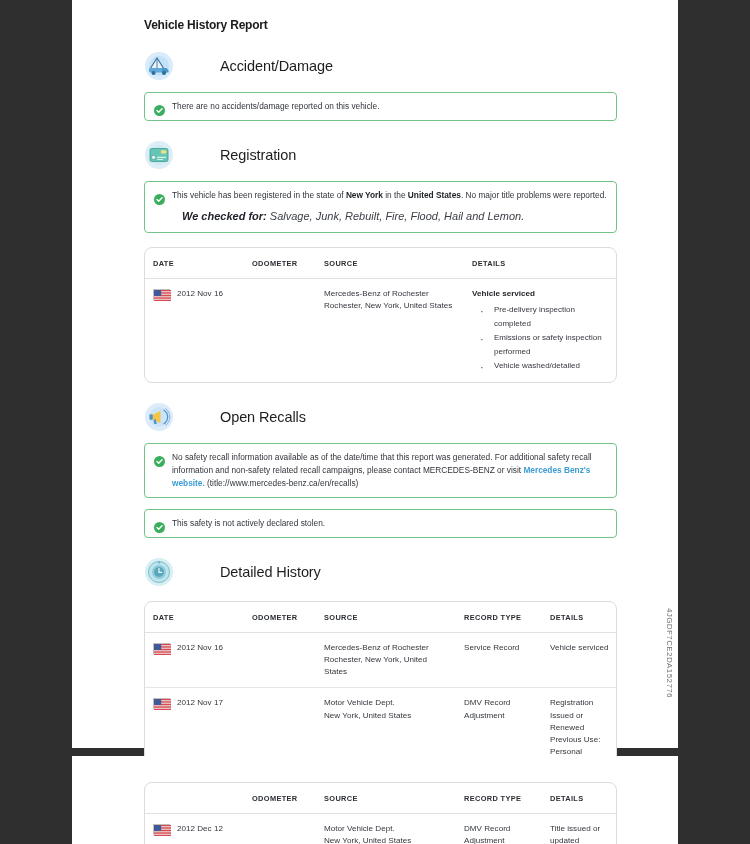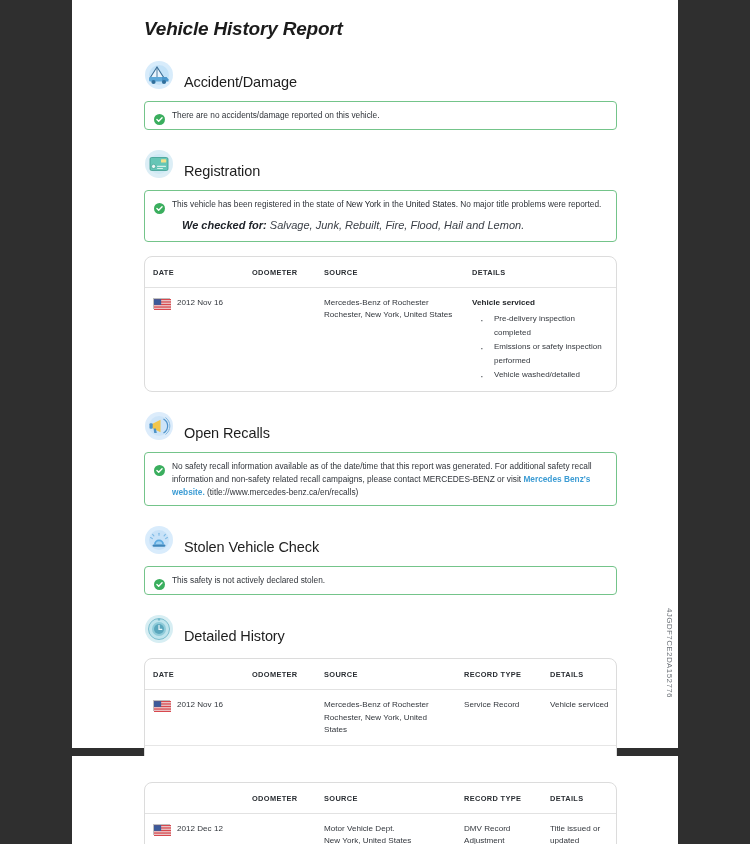--- a/index.html
+++ b/index.html
@@ -22,36 +22,36 @@
     left: 72px;
     width: 606px;
     background: #ffffff;
   }
   .page-1 { top: 0; height: 748px; }
   .page-2 { top: 756px; height: 90px; }
 
   .page-inner { padding: 0 17px; position: relative; height: 100%; }
 
   .report-title {
-    font-size: 19px;
+    font-size: 12px;
     font-weight: bold;
     color: #1b1b1b;
     letter-spacing: -0.2px;
     margin: 0;
     padding: 18px 0 0 55px;
     line-height: 1.2;
-    font-style: italic;
   }
 
   
   .section-head {
     display: flex;
-    align-items: flex-end;
+    align-items: center;
     padding-left: 55px;
     margin-top: 19px;
+    gap: 36px;
   }
   .sec-icon {
     width: 30px; height: 30px;
     flex: 0 0 30px;
     border-radius: 50%;
     display: flex; align-items: center; justify-content: center;
     margin-right: 10px;
   }
   .sec-icon svg { display: block; }
   .sec-title {
@@ -76,21 +76,21 @@
     flex: 0 0 11px;
     width: 11px; height: 11px;
     margin-top: 2px;
     margin-right: 7px;
   }
   .alert-body {
     font-size: 8.3px;
     color: #30343a;
     line-height: 1.55;
   }
-  .alert-body b { font-weight: normal; color: #20242a; }
+  .alert-body b { font-weight: bold; color: #20242a; }
   .alert-sub {
     margin-top: 6px;
     padding-left: 10px;
     font-size: 11px;
     font-style: italic;
     color: #3a3f46;
   }
   .alert-sub b { font-style: italic; font-weight: bold; }
   .link { color: #3c9cd4; font-weight: bold; text-decoration: none; }
 
@@ -298,39 +298,20 @@
       <div class="alert">
         <span class="check-icon">
           <svg width="11" height="11" viewBox="0 0 12 12">
             <circle cx="6" cy="6" r="6" fill="#3aae5e"></circle>
             <path d="M3.2 6.1 L5.1 8 L8.8 4.2" stroke="#fff" stroke-width="1.5" fill="none" stroke-linecap="round" stroke-linejoin="round"></path>
           </svg>
         </span>
         <div class="alert-body"><span>No safety recall information available as of the date/time that this report was generated. For additional safety recall information and non-safety related recall campaigns, please contact MERCEDES-BENZ or visit </span><a class="link" href="#">Mercedes Benz's website.</a><span> (title://www.mercedes-benz.ca/en/recalls)</span></div>
       </div>
 
-      <div class="section-head">
-        <span class="sec-icon">
-          <svg width="30" height="30" viewBox="0 0 30 30">
-            <circle cx="15" cy="15" r="14" fill="#d9ecfc"></circle>
-            <circle cx="15" cy="15" r="10" fill="#c8e2f8"></circle>
-            <path d="M10 19.5 a5 5 0 0 1 10 0 z" fill="#5aa9e0"></path>
-            <path d="M11.8 19.5 a3.2 3.2 0 0 1 6.4 0 z" fill="#9ed0f2"></path>
-            <rect x="8.6" y="19.4" width="12.8" height="2.4" rx="1.2" fill="#3f86bb"></rect>
-            <g stroke="#7cb9e4" stroke-width="1.1" stroke-linecap="round">
-              <path d="M6.6 12.5 l1.8 1.1"></path>
-                <path d="M23.4 12.5 l-1.8 1.1"></path>
-              <path d="M15 8.2 l0 2"></path>
-                <path d="M8.6 9.4 l1.3 1.4"></path>
-                <path d="M21.4 9.4 l-1.3 1.4"></path>
-            </g>
-          </svg>
-        </span>
-        <span class="sec-title">Stolen Vehicle Check</span>
-      </div>
       <div class="alert">
         <span class="check-icon">
           <svg width="11" height="11" viewBox="0 0 12 12">
             <circle cx="6" cy="6" r="6" fill="#3aae5e"></circle>
             <path d="M3.2 6.1 L5.1 8 L8.8 4.2" stroke="#fff" stroke-width="1.5" fill="none" stroke-linecap="round" stroke-linejoin="round"></path>
           </svg>
         </span>
         <div class="alert-body">This safety is not actively declared stolen.</div>
       </div>
 

